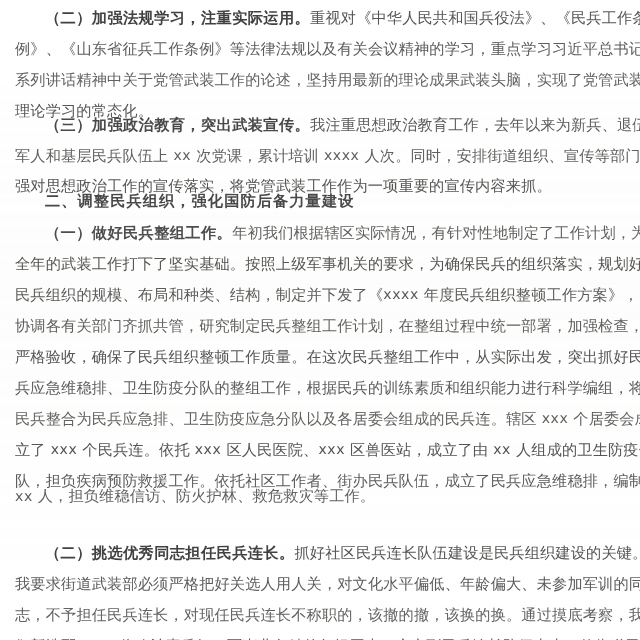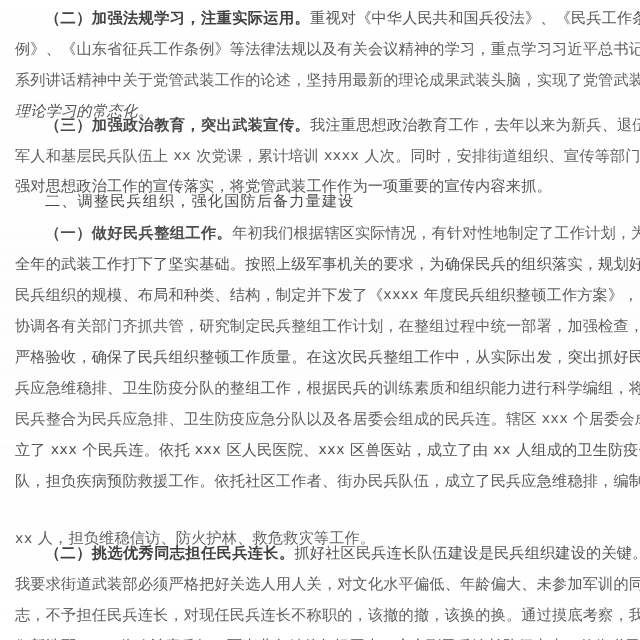--- a/index.html
+++ b/index.html
@@ -78,21 +78,21 @@
   
   .lat {
     font-family: "DejaVu Sans", "Liberation Sans", sans-serif;
     font-size: 14px;
     letter-spacing: 0.6px;
     color: #4e4e4d;
   }
 
   
   .line.section .b {
-    font-weight: 400;
+    font-weight: 700;
     letter-spacing: 1.1px;
   }
 
   
   .just {
     display: flex;
     justify-content: space-between;
     width: 100%;
   }
   .just > span {
@@ -236,21 +236,21 @@
           <span class="n">，</span>
           <span class="n">实</span>
           <span class="n">现</span>
           <span class="n">了</span>
           <span class="n">党</span>
           <span class="n">管</span>
           <span class="n">武</span>
           <span class="n">装</span>
         </div>
       </div>
-      <div class="line ink-a" style="top: 99px; font-style: italic;"><span class="n">理论学习的常态化。</span></div>
+      <div class="line ink-a" style="top: 99px;"><span class="n">理论学习的常态化。</span></div>
       <div class="line indent ink-b" style="top: 113px;">
         <div class="just">
           <span class="b">（</span>
           <span class="b">三</span>
           <span class="b">）</span>
           <span class="b">加</span>
           <span class="b">强</span>
           <span class="b">政</span>
           <span class="b">治</span>
           <span class="b">教</span>
@@ -750,21 +750,21 @@
           <span class="n">应</span>
           <span class="n">急</span>
           <span class="n">维</span>
           <span class="n">稳</span>
           <span class="n">排</span>
           <span class="n">，</span>
           <span class="n">编</span>
           <span class="n">制</span>
         </div>
       </div>
-      <div class="line ink-c" style="top: 526px;"><span class="lat">xx</span><span class="n"> 人，担负维稳信访、防火护林、救危救灾等工作。</span></div>
+      <div class="line ink-c" style="top: 484px;"><span class="lat">xx</span><span class="n"> 人，担负维稳信访、防火护林、救危救灾等工作。</span></div>
       <div class="line indent ink-a" style="top: 541px;">
         <div class="just">
           <span class="b">（</span>
           <span class="b">二</span>
           <span class="b">）</span>
           <span class="b">挑</span>
           <span class="b">选</span>
           <span class="b">优</span>
           <span class="b">秀</span>
           <span class="b">同</span>

